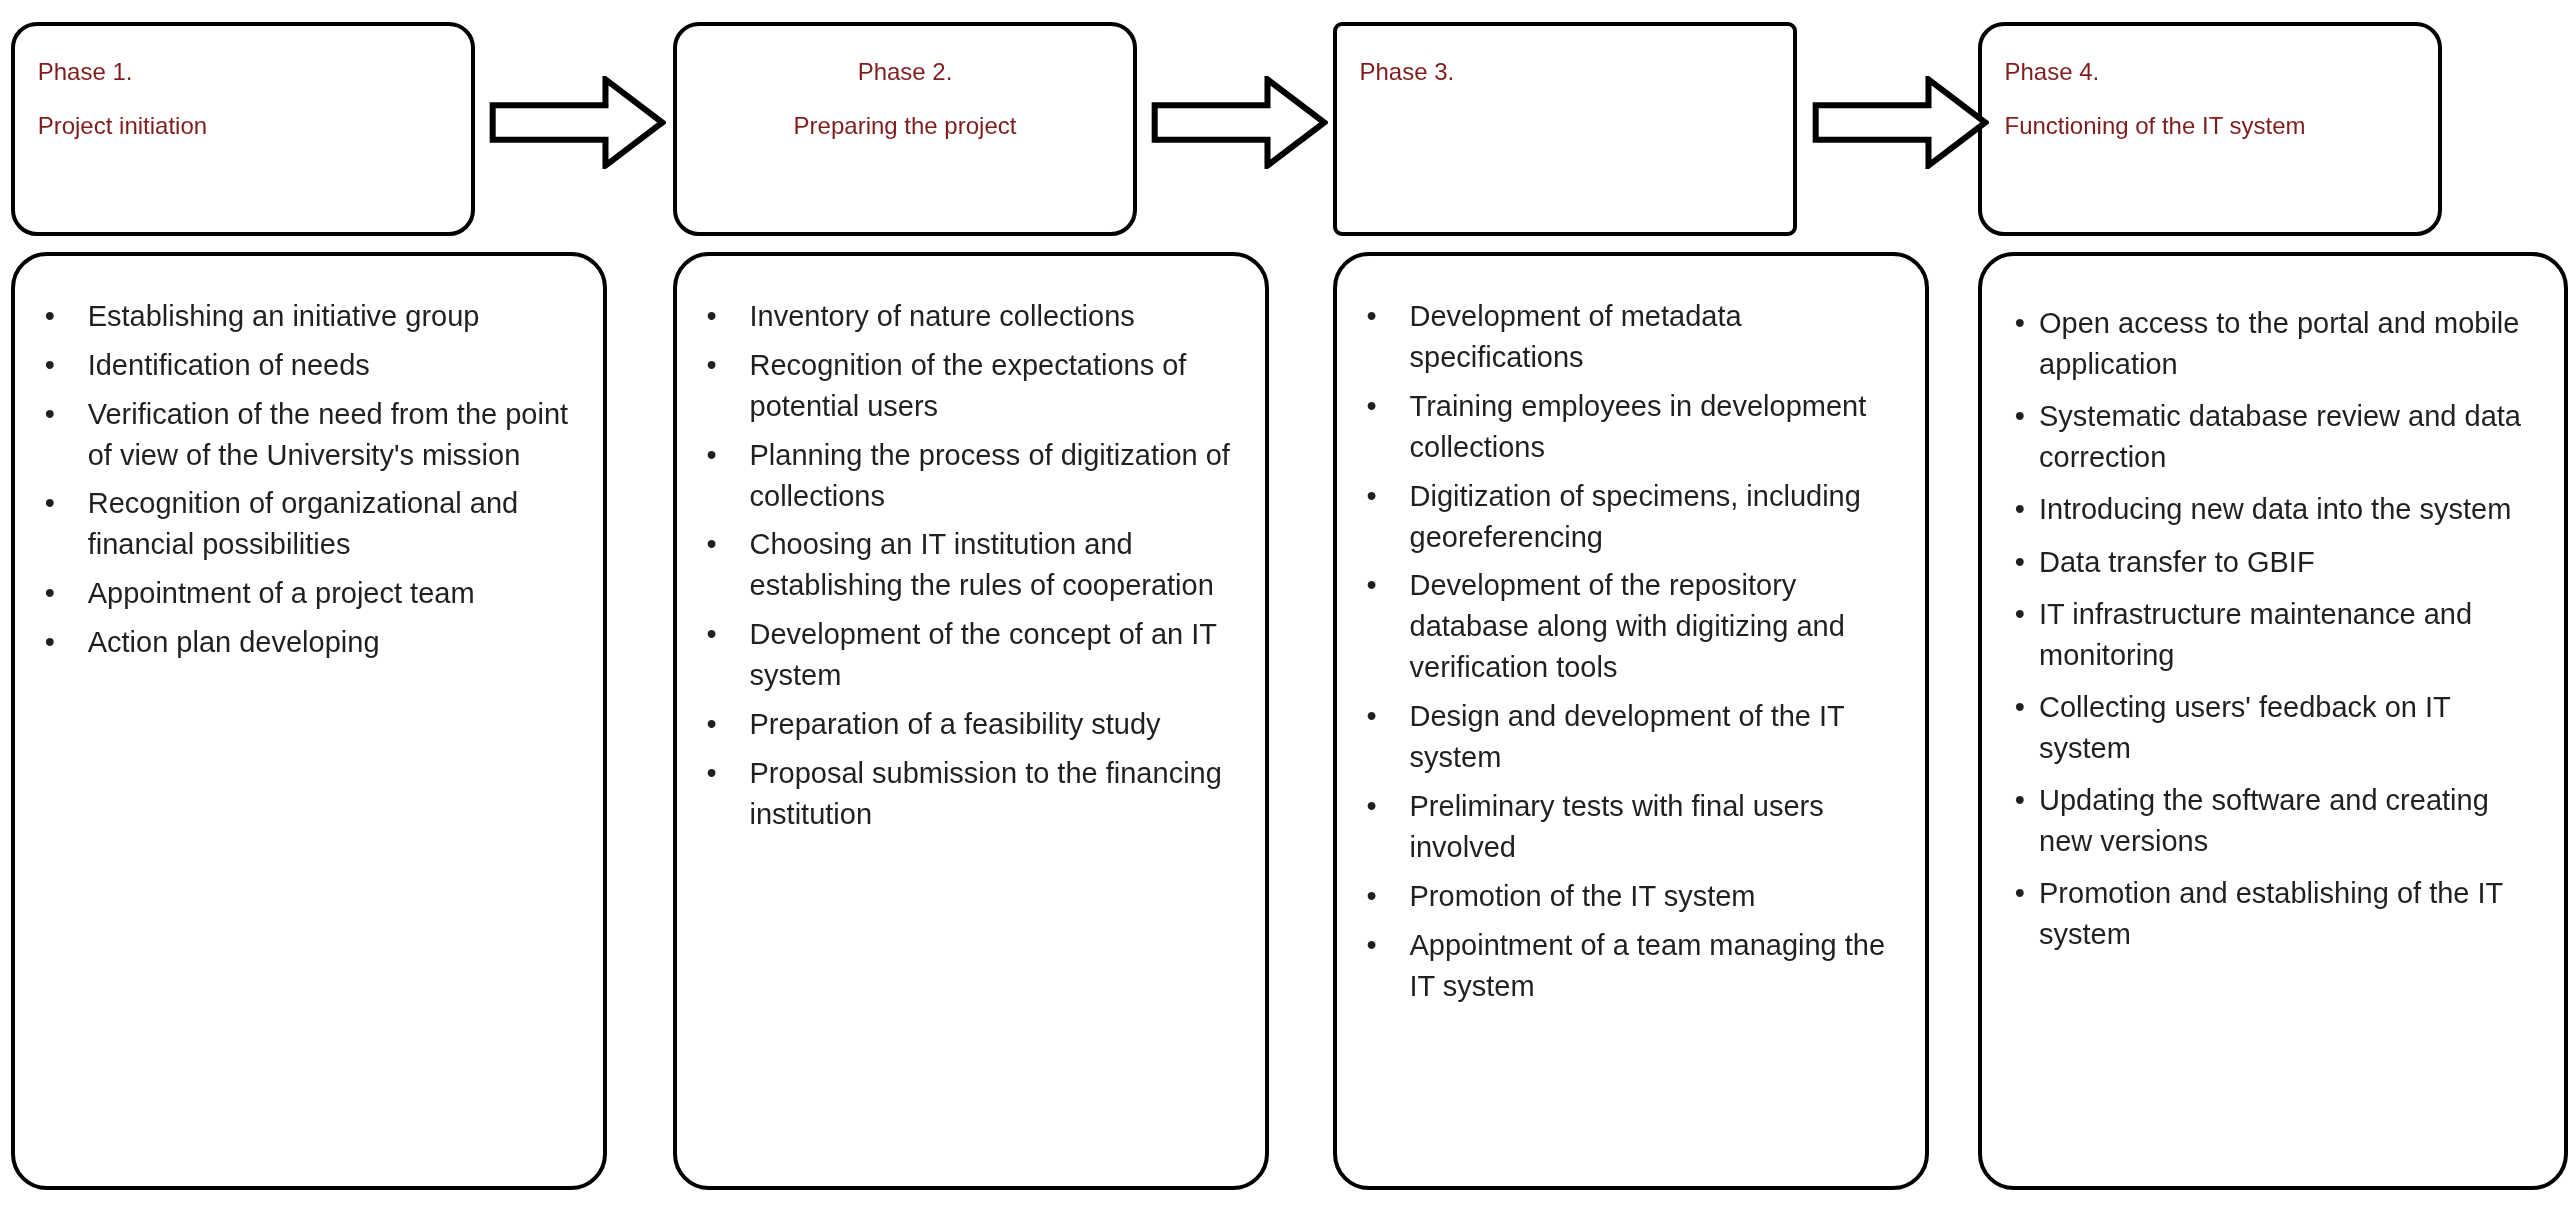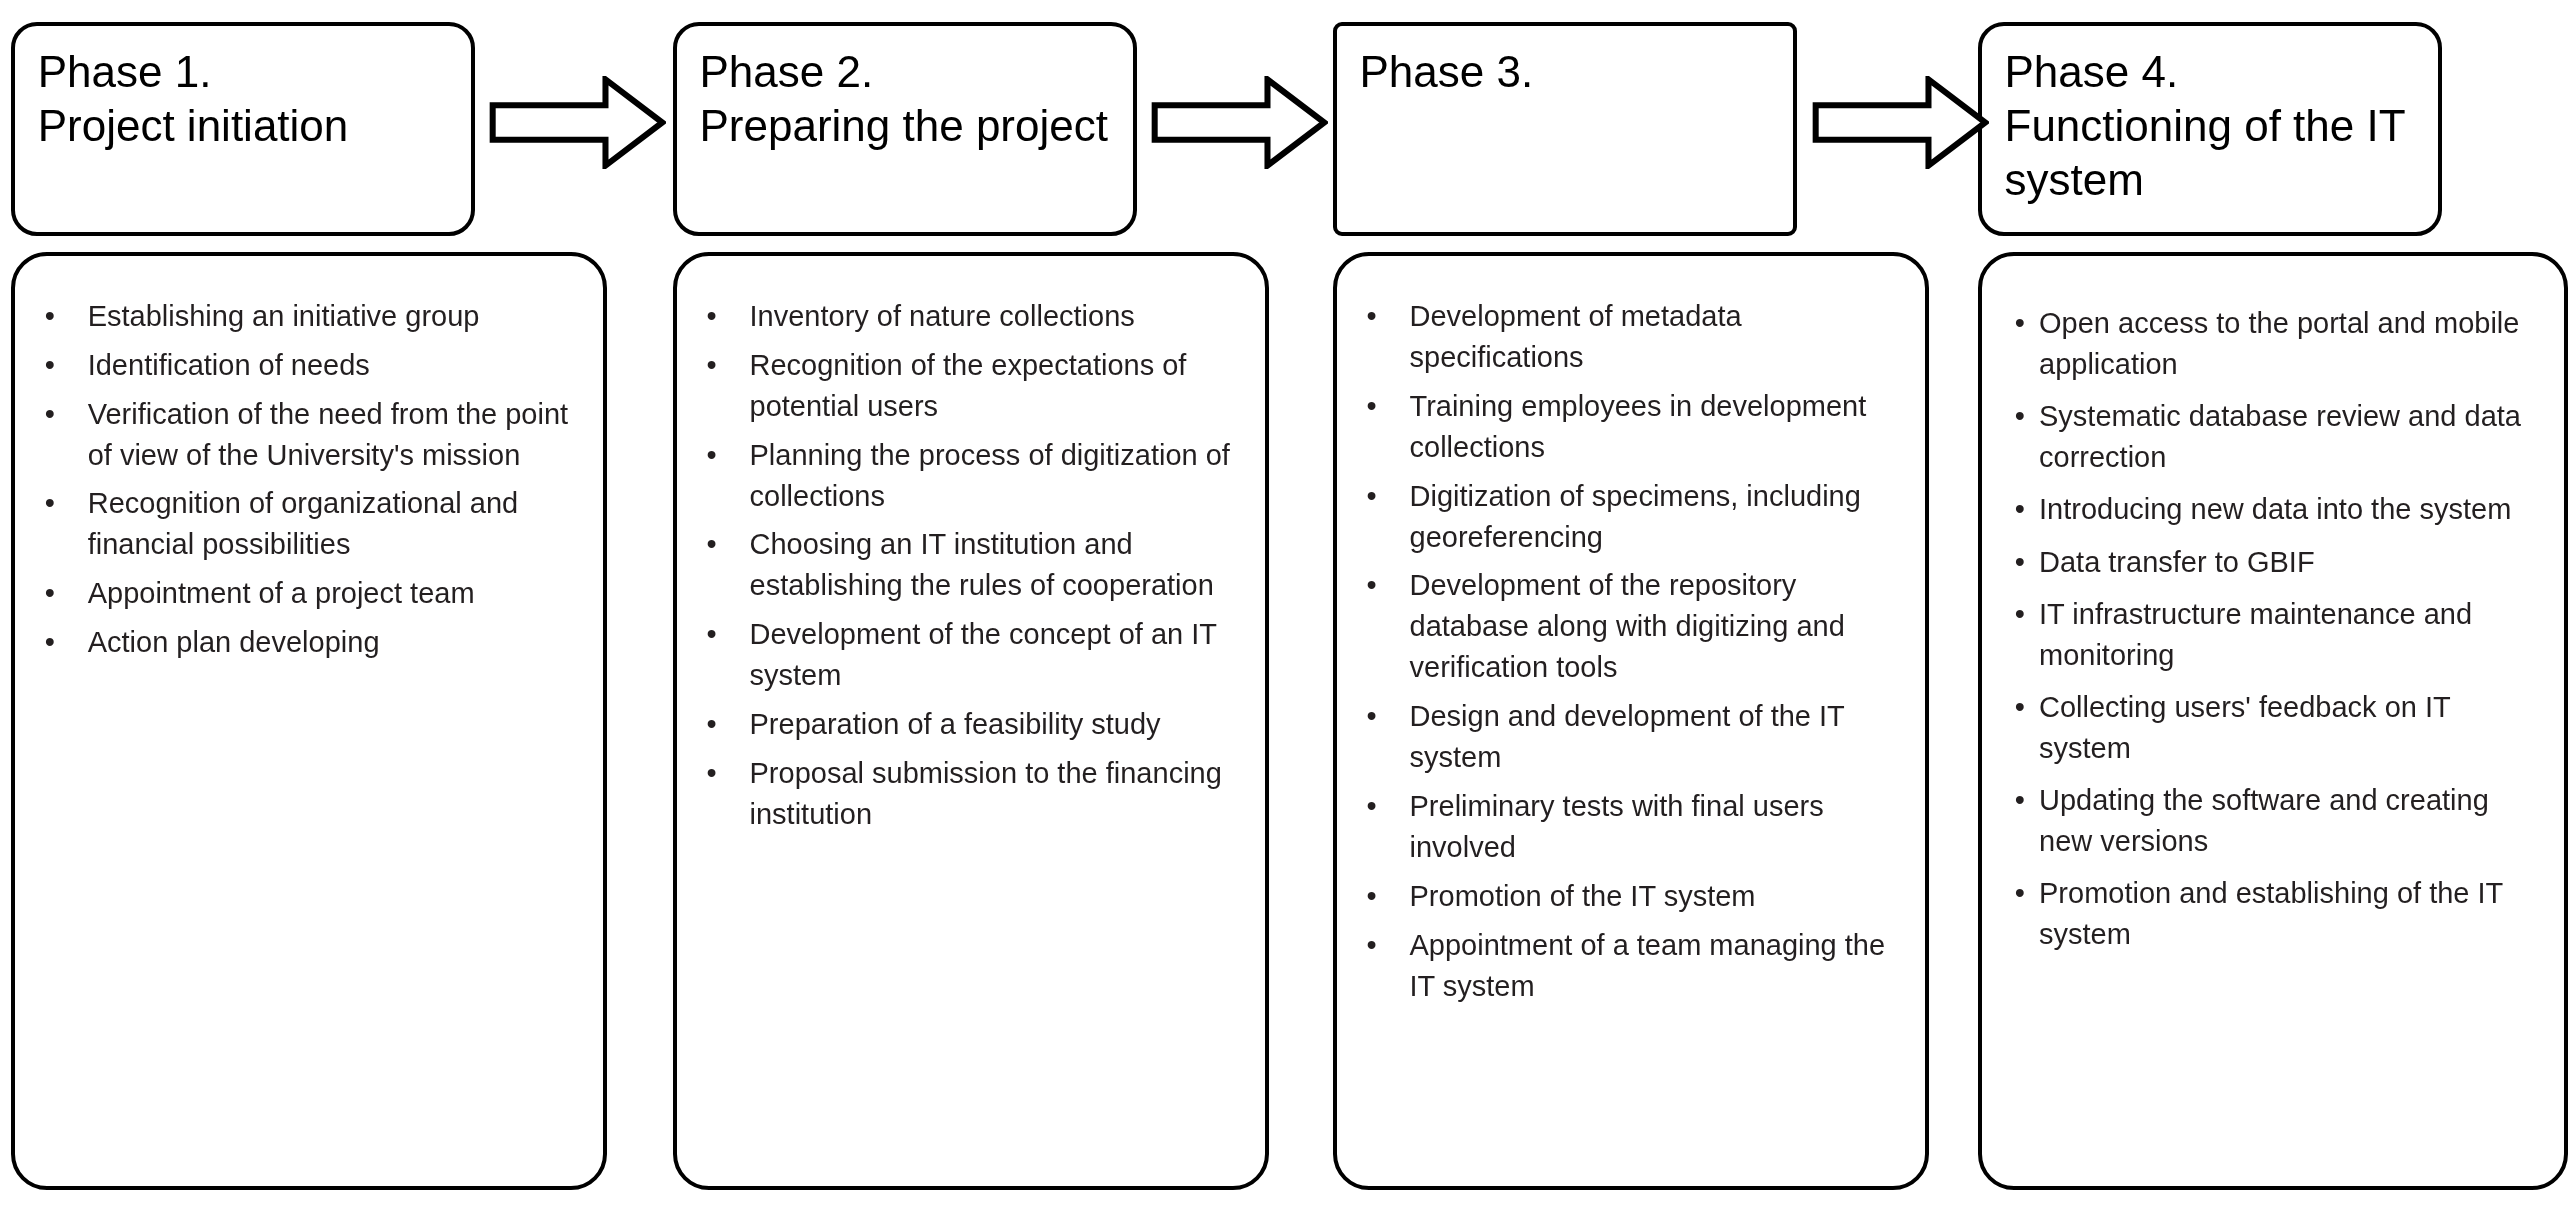--- a/index.html
+++ b/index.html
@@ -28,23 +28,23 @@
     box-sizing: border-box;
     border: 4.3px solid #000000;
     border-radius: 26px;
     background: #ffffff;
     top: 21.6px;
     height: 214px;
     padding: 19px 22.5px 0 22.5px;
     z-index: 3;
   }
   .phase-header .line {
-    font-size: 44px;
+    font-size: 24px;
     line-height: 54px;
-    color: #000000;
+    color: #7f1d1d;
     white-space: pre-wrap;
   }
 
   
   .phase-body {
     position: absolute;
     box-sizing: border-box;
     border: 4.3px solid #000000;
     border-radius: 36px;
     background: #ffffff;
@@ -135,21 +135,21 @@
     </div>
   </div>
 
   <div class="arrow" style="left:489px;top:76px;width:177px;height:93px;">
     <svg width="177" height="93" viewBox="0 0 205 108">
       <polygon points="4,34 135,34 135,4 201,54 135,104 135,74 4,74" fill="#ffffff" stroke="#000000" stroke-width="7" stroke-linejoin="miter"></polygon>
     </svg>
   </div>
 
   <div class="phase-col" style="left:0px;width:0px;">
-    <div class="phase-header" style="left:673px;width:464px;">
+    <div class="phase-header" style="left:673px;width:464px;text-align:center;">
       <div class="line">Phase 2.</div>
       <div class="line">Preparing the project</div>
     </div>
     <div class="phase-body" style="left:673px;width:596px;">
       <ul class="bullet-list indent-wide">
         <li class="bullet-item">
             <span class="dot">•</span>
             <span class="txt">Inventory of nature collections</span>
           </li>
         <li class="bullet-item">

